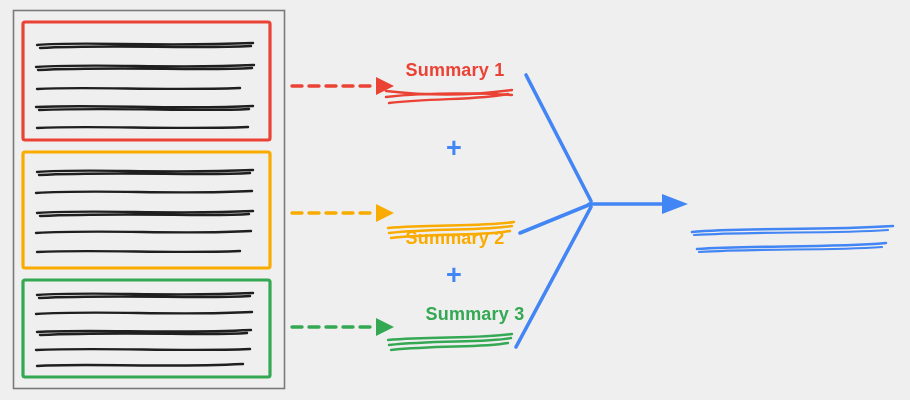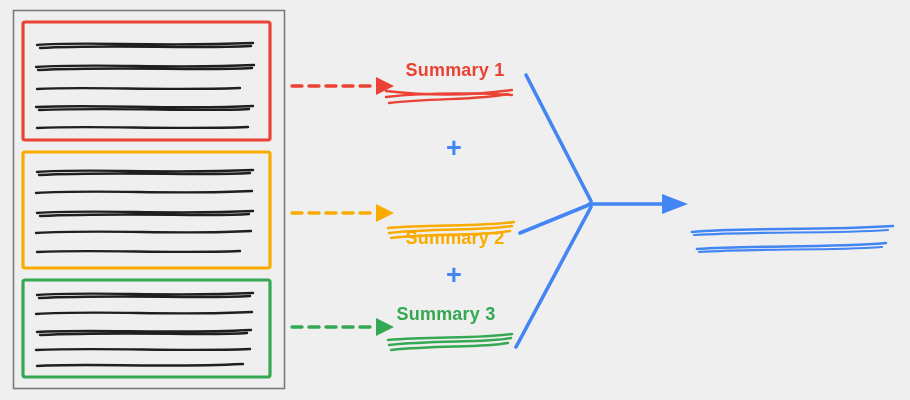--- a/index.html
+++ b/index.html
@@ -39,21 +39,21 @@
 
   .label{
     position:absolute;
     font-weight:700;
     text-align:center;
     user-select:none;
   }
   .summary-label{font-size:18px;letter-spacing:.2px;}
   .label-summary1{left:393px;top:60px;width:124px;color:var(--color-chunk1);}
   .label-summary2{left:393px;top:180px;width:124px;color:var(--color-chunk2);margin-top:48px;}
-  .label-summary3{left:384px;top:304px;width:124px;color:var(--color-chunk3);}
+  .label-summary3{left:413px;top:304px;width:124px;color:var(--color-chunk3);}
   .plus{font-size:27px;color:var(--color-merge);width:28px;}
   .plus-top{left:440px;top:133px;}
   .plus-bottom{left:440px;top:260px;}
   .label-final{
     left:688px;top:134px;width:204px;
     font-size:29px;line-height:1.26;
     color:var(--color-merge);
   }
 </style>
 </head>

